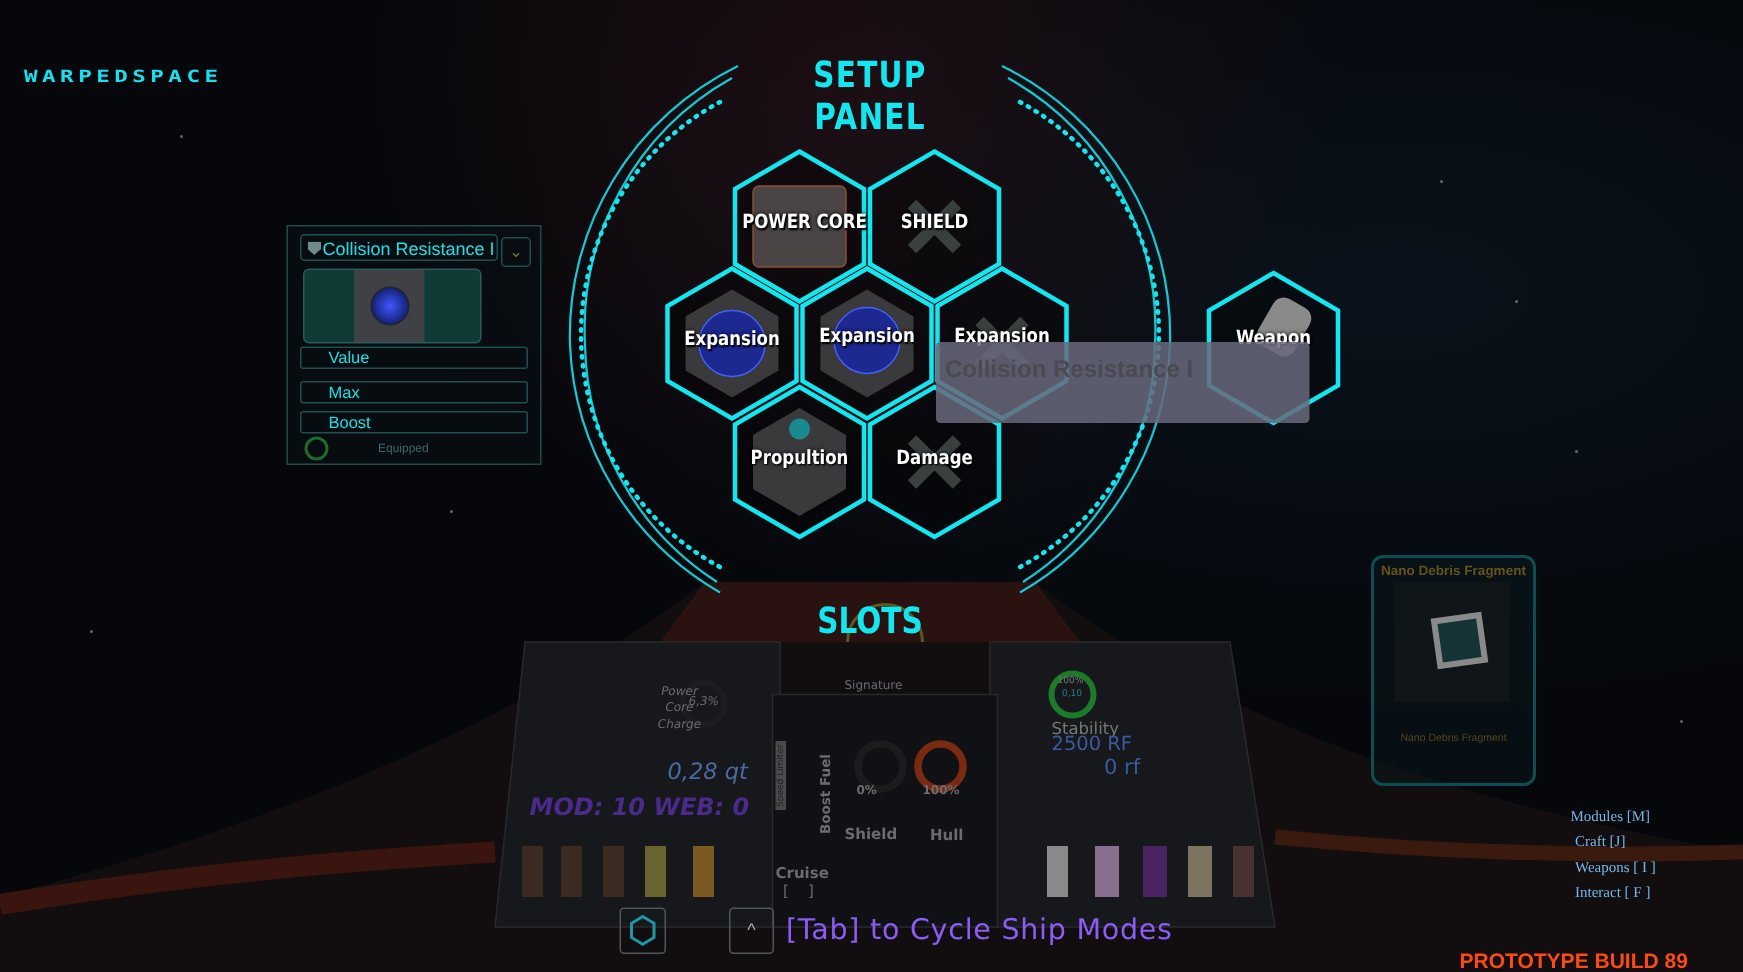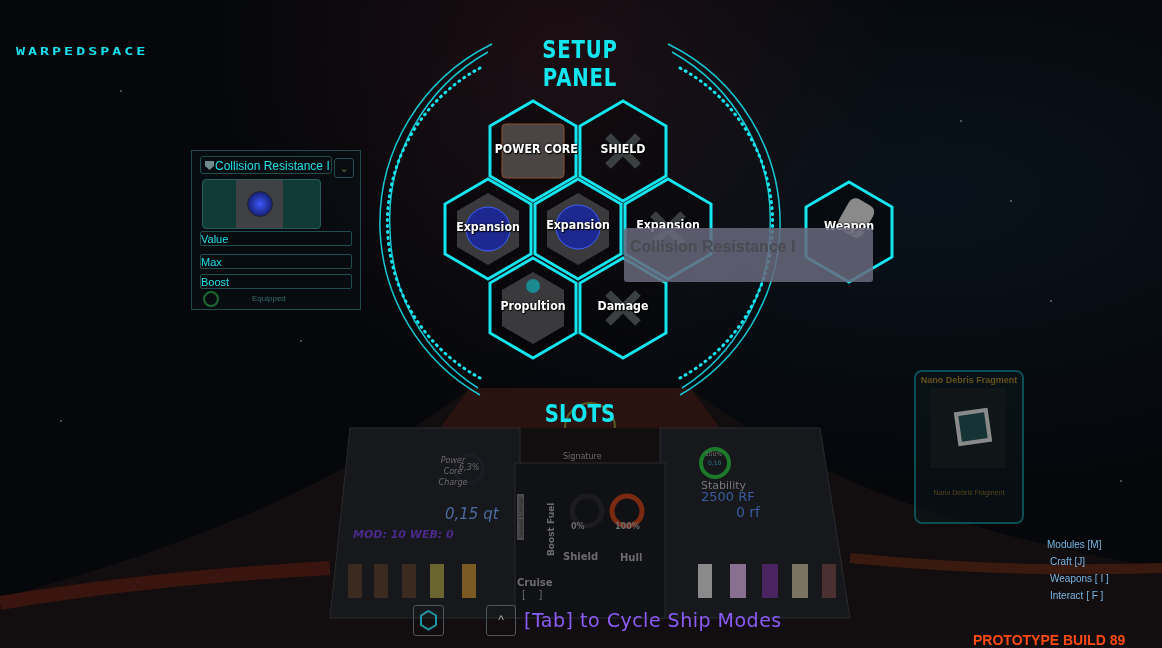--- a/index.html
+++ b/index.html
@@ -16,33 +16,33 @@
   .hex{position:absolute;width:90px;height:104px}
   .hex svg{position:absolute;inset:0}
   .hex .lbl{position:absolute;left:0;right:0;top:42px;text-align:center;color:#fff;font-family:"DejaVu Sans",sans-serif;font-weight:bold;font-size:13px;text-shadow:0 0 3px #000,1px 1px 1px #000;transform:scaleX(.85);white-space:nowrap}
   .info{position:absolute;left:191px;top:150px;width:168px;height:158px;border:1px solid #1e4a4c;background:rgba(8,14,18,.7)}
   .info .sel{position:absolute;left:8px;top:5px;width:132px;height:18px;border:1px solid #1f4d50;border-radius:3px;color:#1ee0e6;font-size:12px;line-height:18px;padding-left:14px;box-sizing:border-box}
   .info .shield{position:absolute;left:4px;top:4px;width:9px;height:9px;background:#6f8a8c;clip-path:polygon(0 0,100% 0,100% 55%,50% 100%,0 55%)}
   .info .dd{position:absolute;left:142px;top:7px;width:18px;height:18px;border:1px solid #1f4d50;border-radius:3px;color:#5e7d3a;font-size:11px;text-align:center;line-height:18px}
   .info .img{position:absolute;left:10px;top:28px;width:117px;height:48px;border:1px solid #2a5a5d;border-radius:4px;background:#103a36}
   .info .img .tile{position:absolute;left:33px;top:0;width:47px;height:48px;background:#3f4144}
   .info .img .orb{position:absolute;left:44px;top:11px;width:24px;height:24px;border-radius:50%;background:radial-gradient(circle,#3e56ff 0%,#1b2a8a 60%,#0b0f3a 100%);border:1px solid #223}
-  .info .row{position:absolute;left:8px;width:152px;height:15px;border:1px solid #1f4d50;border-radius:2px;color:#1ee0e6;font-size:11px;line-height:15px;padding-left:0;box-sizing:border-box}
+  .info .row{position:absolute;left:8px;width:152px;height:15px;border:1px solid #1f4d50;border-radius:2px;color:#1ee0e6;font-size:11px;line-height:15px;padding-left:18px;box-sizing:border-box}
   .info .ring-i{position:absolute;left:11px;top:140px;width:12px;height:12px;border-radius:50%;border:2px solid #1c6a30}
   .info .eq{position:absolute;left:60px;top:143px;color:#3b6a6c;font-size:8px}
   .tooltip{position:absolute;left:624px;top:228px;width:249px;height:54px;background:rgba(105,105,125,.85);border-radius:3px}
   .tooltip .t1{position:absolute;left:6px;top:10px;color:#4a4a52;font-size:16px;font-weight:bold}
   .tooltip .t2{position:absolute;left:6px;top:32px;color:#4a4a52;font-size:12px;font-weight:bold;white-space:nowrap}
   .cockpit{position:absolute;left:0;top:368px;width:1162px;height:280px}
   .frag{position:absolute;left:914px;top:370px;width:106px;height:150px;border:2px solid #0c4e52;border-radius:8px;background:rgba(10,22,26,.6)}
   .frag .h{position:absolute;left:0;right:0;top:3px;text-align:center;color:#66521a;font-size:9px;font-weight:bold}
   .frag .pic{position:absolute;left:14px;top:16px;width:76px;height:80px;background:#101518}
   .frag .chip{position:absolute;left:26px;top:22px;width:26px;height:26px;border:4px solid #8a8a8a;background:#163436;transform:rotate(-8deg)}
   .frag .f{position:absolute;left:0;right:0;top:117px;text-align:center;color:#56451a;font-size:7px}
-  .keys{position:absolute;left:1047px;top:536px;color:#79b7e6;font-family:Liberation Sans, sans-serif;font-size:10px;line-height:17px}
+  .keys{position:absolute;left:1047px;top:536px;color:#79b7e6;font-family:Liberation Serif, serif;font-size:10px;line-height:17px}
   .keys div{white-space:nowrap}
   .build{position:absolute;left:973px;top:632px;color:#ff4a14;font-size:14px;font-weight:bold}
   .bottom-hex{position:absolute;left:413px;top:605px;width:29px;height:29px;border:1px solid #4d5658;border-radius:3px}
   .bottom-up{position:absolute;left:486px;top:605px;width:28px;height:29px;border:1px solid #4d5658;border-radius:3px;color:#aaa;text-align:center;line-height:29px;font-size:12px}
   .tabhint{position:absolute;left:524px;top:609px;color:#8b5cf6;font-family:"DejaVu Sans",sans-serif;font-size:19px;letter-spacing:.5px}
   .dash{position:absolute;color:#6b6b70;font-family:"DejaVu Sans",sans-serif}
 </style>
 </head>
 <body>
 
@@ -77,22 +77,22 @@
   <rect x="822" y="196" width="14" height="34" fill="#4a3030"></rect>
   <path d="M565 60 A25 25 0 0 1 615 60" stroke="#5a5a20" fill="none" stroke-width="2"></path>
   <circle cx="587" cy="143" r="15" fill="none" stroke="#1c1c1e" stroke-width="5"></circle>
   <circle cx="627" cy="143" r="15" fill="none" stroke="#7a2a10" stroke-width="5"></circle>
   <circle cx="469" cy="101" r="14" fill="none" stroke="#1c1c24" stroke-width="4"></circle>
   <circle cx="715" cy="95" r="14" fill="none" stroke="#1c7a2a" stroke-width="4"></circle>
 </svg>
 
 <div class="dash" style="left:431px;top:455px;width:44px;text-align:center;font-size:8px;font-style:italic;line-height:11px">Power Core Charge</div>
 <div class="dash" style="left:459px;top:463px;font-size:8px;font-style:italic">6,3%</div>
-<div class="dash" style="left:445px;top:505px;color:#4a6aa0;font-size:15px;font-style:italic">0,15 qt</div>
-<div class="dash" style="left:353px;top:528px;color:#4a2a8a;font-size:11px;font-weight:bold;font-style:italic">MOD: 10 WEB: 0</div>
+<div class="dash" style="left:445px;top:505px;color:#4a6aa0;font-size:15px;font-style:italic">0,28 qt</div>
+<div class="dash" style="left:353px;top:528px;color:#4a2a8a;font-size:16px;font-weight:bold;font-style:italic">MOD: 10 WEB: 0</div>
 <div class="dash" style="left:563px;top:452px;font-size:8px;font-weight:normal">Signature</div>
 <div class="dash" style="left:517px;top:540px;font-size:6px;transform:rotate(-90deg);transform-origin:left top;white-space:nowrap;background:#4a4a4a;color:#222;padding:0 2px">Speed Limiter</div>
 <div class="dash" style="left:546px;top:556px;font-size:9px;transform:rotate(-90deg);transform-origin:left top;white-space:nowrap;font-weight:bold">Boost Fuel</div>
 <div class="dash" style="left:571px;top:522px;font-size:8px;font-weight:bold">0%</div>
 <div class="dash" style="left:563px;top:551px;font-size:10px;font-weight:bold">Shield</div>
 <div class="dash" style="left:615px;top:522px;font-size:8px;font-weight:bold">100%</div>
 <div class="dash" style="left:620px;top:552px;font-size:10px;font-weight:bold">Hull</div>
 <div class="dash" style="left:517px;top:577px;font-size:10px;font-weight:bold">Cruise</div>
 <div class="dash" style="left:522px;top:589px;font-size:10px;white-space:pre">[    ]</div>
 <div class="dash" style="left:705px;top:450px;font-size:6px;color:#777">100%</div>

